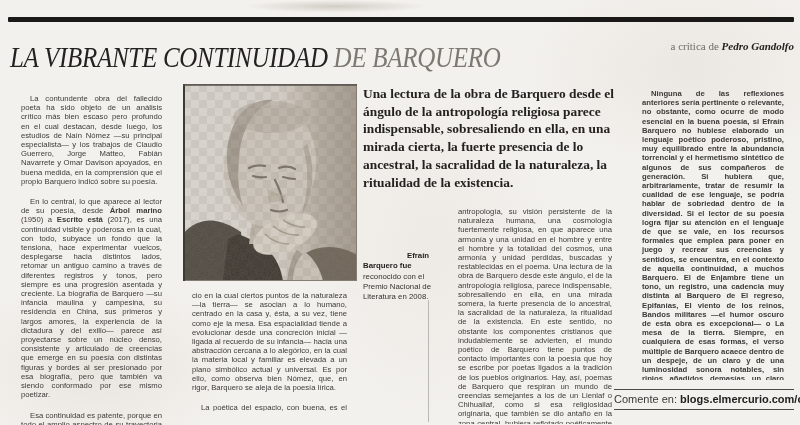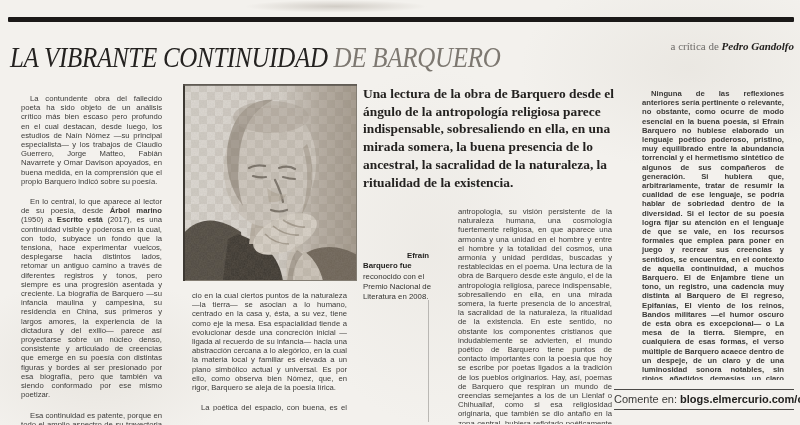--- a/index.html
+++ b/index.html
@@ -116,21 +116,21 @@
       <line x1="1" y1="0" x2="1" y2="197" stroke="#3d3933" stroke-width="2"></line>
       <line x1="0" y1="1" x2="174" y2="1" stroke="#55504a" stroke-width="1.5"></line>
     </svg>
   </div>
 
   <div class="abs col" id="col2">
     <p class="noindent">cio en la cual ciertos puntos de la naturaleza —la tierra— se asocian a lo humano, centrado en la casa y, ésta, a su vez, tiene como eje la mesa. Esa espacialidad tiende a evolucionar desde una concreción inicial —ligada al recuerdo de su infancia— hacia una abstracción cercana a lo alegórico, en la cual la materia local y familiar es elevada a un plano simbólico actual y universal. Es por ello, como observa bien Nómez, que, en rigor, Barquero se aleja de la poesía lírica.</p>
     <p>La poética del espacio, con buena, es el armazón sobre el cual el poeta funda y transmite una</p>
   </div>
 
-  <div class="abs" id="pullquote">Una lectura de la obra de Barquero desde el ángulo de la antropología religiosa parece indispensable, sobresaliendo en ella, en una mirada somera, la buena presencia de lo ancestral, la sacralidad de la naturaleza, la ritualidad de la existencia.</div>
+  <div class="abs" id="pullquote">Una lectura de la obra de Barquero desde el ángulo de la antropología religiosa parece indispensable, sobresaliendo en ella, en una mirada cierta, la fuerte presencia de lo ancestral, la sacralidad de la naturaleza, la ritualidad de la existencia.</div>
 
   <div class="abs" id="caption"><b>Efraín Barquero fue</b> reconocido con el Premio Nacional de Literatura en 2008.</div>
 
   <div class="abs col" id="col3">
     <p class="noindent">antropología, su visión persistente de la naturaleza humana, una cosmología fuertemente religiosa, en que aparece una armonía y una unidad en el hombre y entre el hombre y la totalidad del cosmos, una armonía y unidad perdidas, buscadas y restablecidas en el poema. Una lectura de la obra de Barquero desde este ángulo, el de la antropología religiosa, parece indispensable, sobresaliendo en ella, en una mirada somera, la fuerte presencia de lo ancestral, la sacralidad de la naturaleza, la ritualidad de la existencia. En este sentido, no obstante los componentes cristianos que indudablemente se advierten, el mundo poético de Barquero tiene puntos de contacto importantes con la poesía que hoy se escribe por poetas ligados a la tradición de los pueblos originarios. Hay, así, poemas de Barquero que respiran un mundo de creencias semejantes a los de un Lienlaf o Chihuailaf, como si esa religiosidad originaria, que también se dio antaño en la zona central, hubiera reflotado poéticamente en él. La honda espiritualidad de su poesía le confiere una cierta extemporaneidad —o mejor dicho, intemporalidad— a su obra ante una comunidad de lectores más bien descreída y escéptica, lo cual la torna, paradójicamente, más necesaria.</p>
   </div>
 
   <div class="abs col" id="col4">
     <p>Ninguna de las reflexiones anteriores sería pertinente o relevante, no obstante, como ocurre de modo esencial en la buena poesía, si Efraín Barquero no hubiese elaborado un lenguaje poético poderoso, pristino, muy equilibrado entre la abundancia torrencial y el hermetismo sintético de algunos de sus compañeros de generación. Si hubiera que, arbitrariamente, tratar de resumir la cualidad de ese lenguaje, se podría hablar de sobriedad dentro de la diversidad. Si el lector de su poesía logra fijar su atención en el lenguaje de que se vale, en los recursos formales que emplea para poner en juego y recrear sus creencias y sentidos, se encuentra, en el contexto de aquella continuidad, a muchos Barquero. El de <b>Enjambre</b> tiene un tono, un registro, una cadencia muy distinta al Barquero de <b>El regreso</b>, <b>Epifanías</b>, <b>El viento de los reinos</b>, <b>Bandos militares</b> —el humor oscuro de esta obra es excepcional— o <b>La mesa de la tierra</b>. Siempre, en cualquiera de esas formas, el verso múltiple de Barquero acaece dentro de un despeje, de un claro y de una luminosidad sonora notables, sin ripios, añadidos, demasías, un claro en que las palabras en cuanto palabras, resplandecen. Nada de lo poetizado por Barquero puede decirse, en consecuencia, a través de un ensayo. La fuerza de sus contenidos no debería ofuscar al lector acerca de la refinada, certera e inconfundible cualidad poética de su obra, una de las cimas de la poesía chilena del siglo XX.</p>
   </div>

